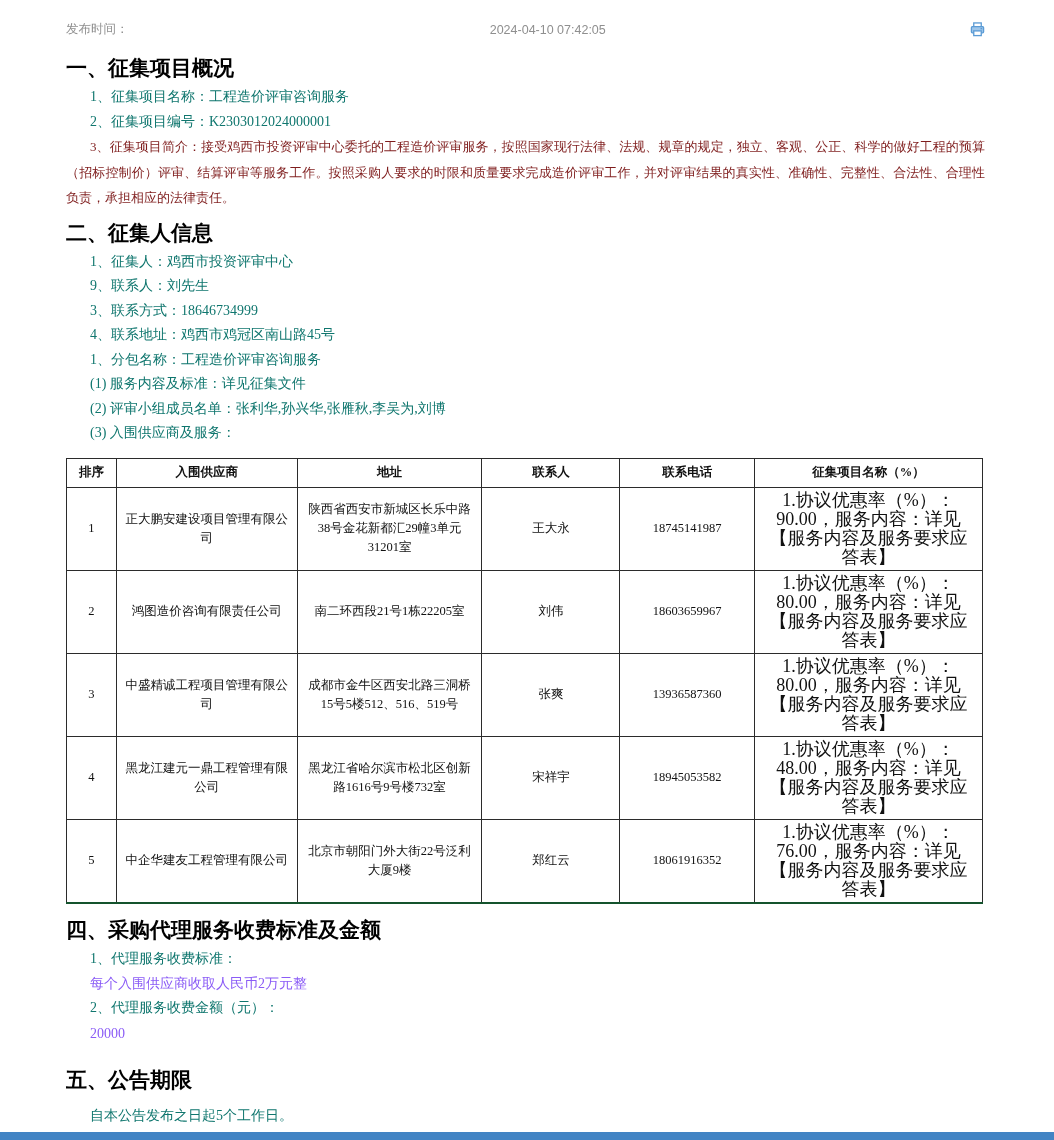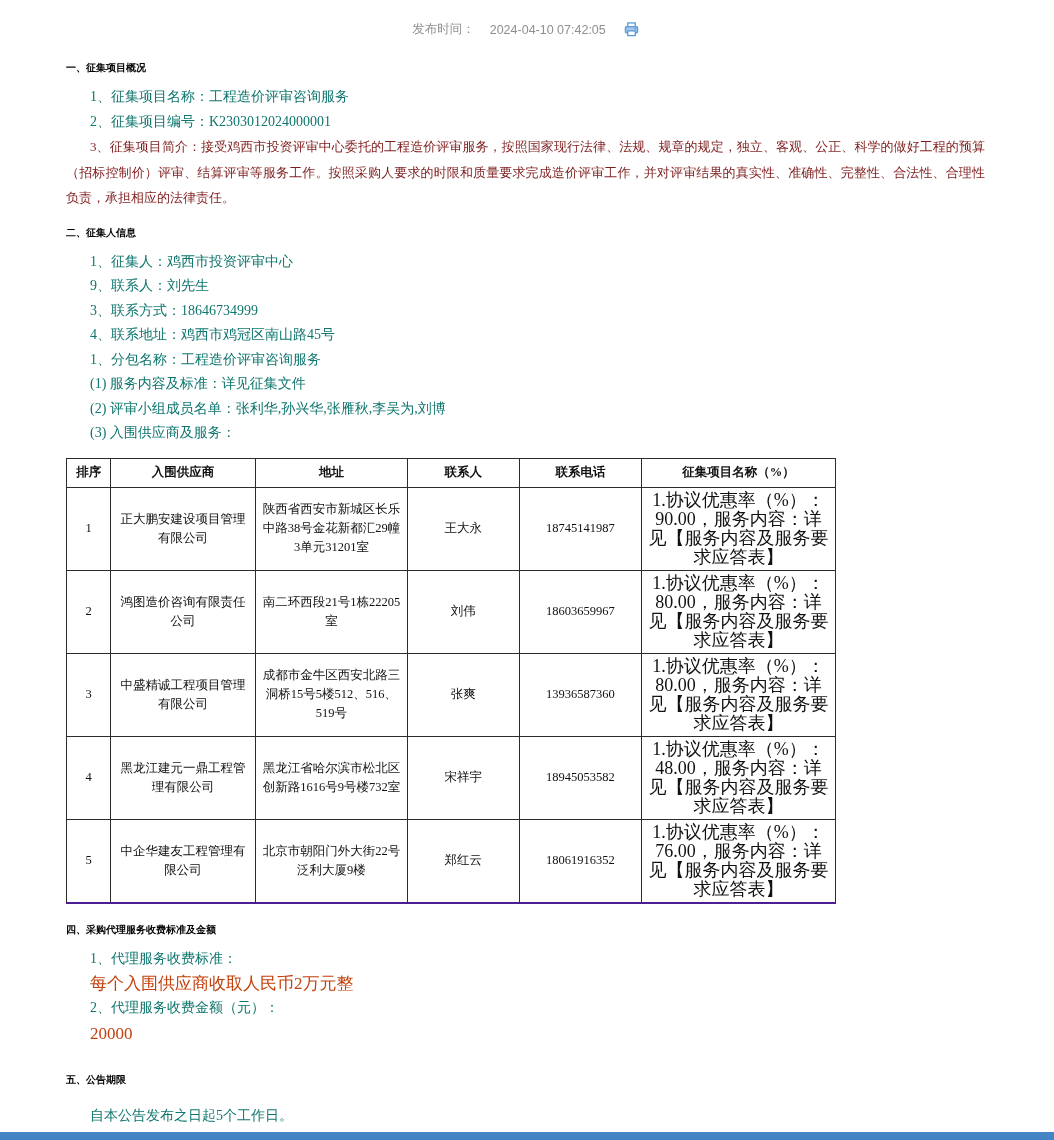--- a/index.html
+++ b/index.html
@@ -11,46 +11,46 @@
   }
   .doc{padding:14px 69px 0 66px;}
   
   .title-line{
     text-align:center;font-size:16px;font-weight:bold;color:#333;
     font-family:"Liberation Sans","DejaVu Sans",sans-serif;
     line-height:24px;
   }
   .tag{color:#ff9900;}
   .pub-line{
-    margin-top:7px;display:flex;justify-content:center;align-items:center;
+    margin-top:7px;display:flex;justify-content:space-between;align-items:center;
     font-size:12.5px;color:#8f8f8f;gap:15px;
     font-family:"Liberation Sans","DejaVu Sans",sans-serif;
   }
   .printer{display:inline-block;cursor:pointer;line-height:0;margin-left:3px;}
   
   .content{font-family:"Liberation Serif","DejaVu Serif",serif;}
   .sec{
-    font-size:10px;font-weight:bold;color:#000;
+    font-size:21px;font-weight:bold;color:#000;
     margin:12px 0 7px 0;line-height:20px;
   }
   .sec.first{margin-top:20px;}
   .item{font-size:14px;line-height:24.5px;padding-left:24px;color:#0f766e;}
   .para{
     font-size:13px;line-height:25.5px;text-indent:24px;color:#7f1d1d;
     text-align:justify;margin:0;
   }
-  .detail{font-size:17px;line-height:25px;padding-left:24px;color:#c2410c;}
+  .detail{font-size:14px;line-height:25px;padding-left:24px;color:#8b5cf6;}
   .none-line{font-size:13px;line-height:24px;padding-left:48px;color:#111;margin-top:16px;}
   .gap-lg{margin-top:24px;}
   .gap-md{margin-top:14px;}
   
   table.suppliers{
-    width:770px;border-collapse:collapse;margin-top:12px;
+    width:917px;border-collapse:collapse;margin-top:12px;
     font-size:12.5px;color:#111;
-    border-bottom:2px solid #4c1d95;
+    border-bottom:2px solid #14532d;
   }
   table.suppliers th,table.suppliers td{
     border:1px solid #2b2b2b;text-align:center;vertical-align:middle;
     padding:3px 6px;line-height:19px;
   }
   table.suppliers th{font-weight:bold;height:22px;}
   table.suppliers tr.data-row td{height:40px;}
   td.discount{
     text-align:left;padding:4px 9px;font-size:18px;line-height:19px;
   }

